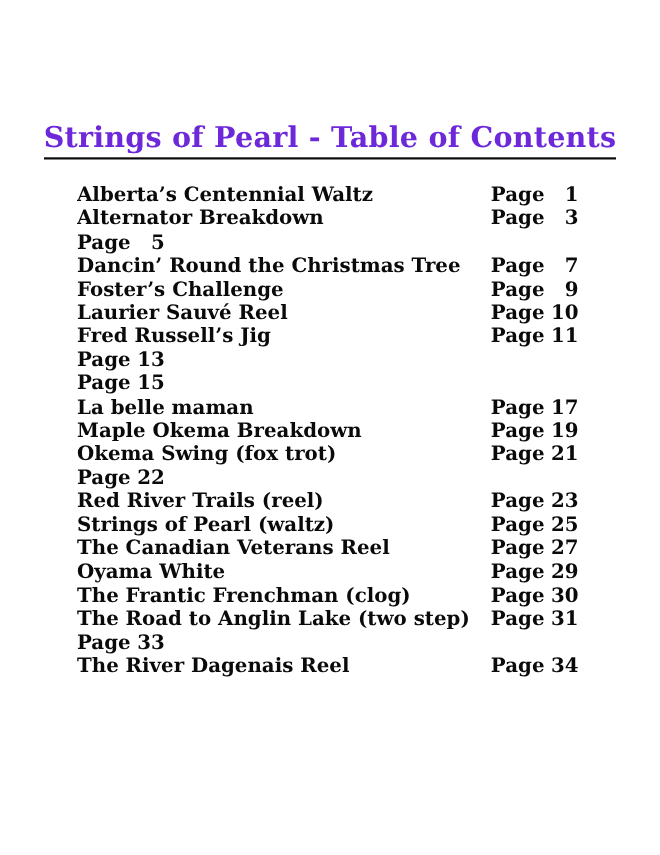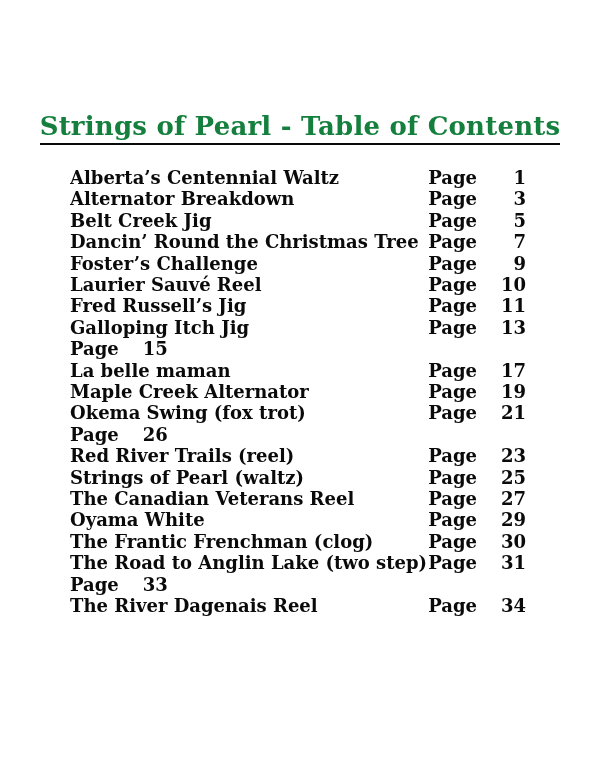--- a/index.html
+++ b/index.html
@@ -21,21 +21,21 @@
   .title-wrap {
     margin: 0;
     padding-top: 64px;
     text-align: center;
   }
   .title-text {
     display: inline-block;
     font-size: 26px;
     line-height: 1.15;
     font-weight: bold;
-    color: #15803d;
+    color: #6d28d9;
     border-bottom: 2.5px solid #0a0a0a;
     padding-bottom: 1px;
     letter-spacing: 0.2px;
     white-space: nowrap;
     margin-top: 48px;
   }
   .toc {
     margin-top: 22px;
     padding-left: 70px;
     padding-right: 74px;
@@ -50,21 +50,20 @@
   }
   .song {
     flex: 1 1 auto;
     overflow: hidden;
     text-align: left;
   }
   .pagecol {
     flex: 0 0 auto;
     display: inline-flex;
     align-items: flex-end;
-    gap: 18px;
   }
   .pageword {
     text-align: left;
   }
   .pagenum {
     display: inline-block;
     width: 31px;
     text-align: right;
   }
 </style>
@@ -86,21 +85,20 @@
 
   <div class="row">
     <span class="song">Alternator Breakdown</span>
     <span class="pagecol">
       <span class="pageword">Page</span>
           <span class="pagenum">3</span>
     </span>
   </div>
 
   <div class="row">
-    <span class="song">Belt Creek Jig</span>
     <span class="pagecol">
       <span class="pageword">Page</span>
           <span class="pagenum">5</span>
     </span>
   </div>
 
   <div class="row">
     <span class="song">Dancin’ Round the Christmas Tree</span>
     <span class="pagecol">
       <span class="pageword">Page</span>
@@ -126,21 +124,20 @@
 
   <div class="row">
     <span class="song">Fred Russell’s Jig</span>
     <span class="pagecol">
       <span class="pageword">Page</span>
           <span class="pagenum">11</span>
     </span>
   </div>
 
   <div class="row">
-    <span class="song">Galloping Itch Jig</span>
     <span class="pagecol">
       <span class="pageword">Page</span>
           <span class="pagenum">13</span>
     </span>
   </div>
 
   <div class="row">
     <span class="pagecol">
       <span class="pageword">Page</span>
           <span class="pagenum">15</span>
@@ -149,39 +146,39 @@
 
   <div class="row">
     <span class="song">La belle maman</span>
     <span class="pagecol">
       <span class="pageword">Page</span>
           <span class="pagenum">17</span>
     </span>
   </div>
 
   <div class="row">
-    <span class="song">Maple Creek Alternator</span>
+    <span class="song">Maple Okema Breakdown</span>
     <span class="pagecol">
       <span class="pageword">Page</span>
           <span class="pagenum">19</span>
     </span>
   </div>
 
   <div class="row">
     <span class="song">Okema Swing (fox trot)</span>
     <span class="pagecol">
       <span class="pageword">Page</span>
           <span class="pagenum">21</span>
     </span>
   </div>
 
   <div class="row">
     <span class="pagecol">
       <span class="pageword">Page</span>
-          <span class="pagenum">26</span>
+          <span class="pagenum">22</span>
     </span>
   </div>
 
   <div class="row">
     <span class="song">Red River Trails (reel)</span>
     <span class="pagecol">
       <span class="pageword">Page</span>
           <span class="pagenum">23</span>
     </span>
   </div>

